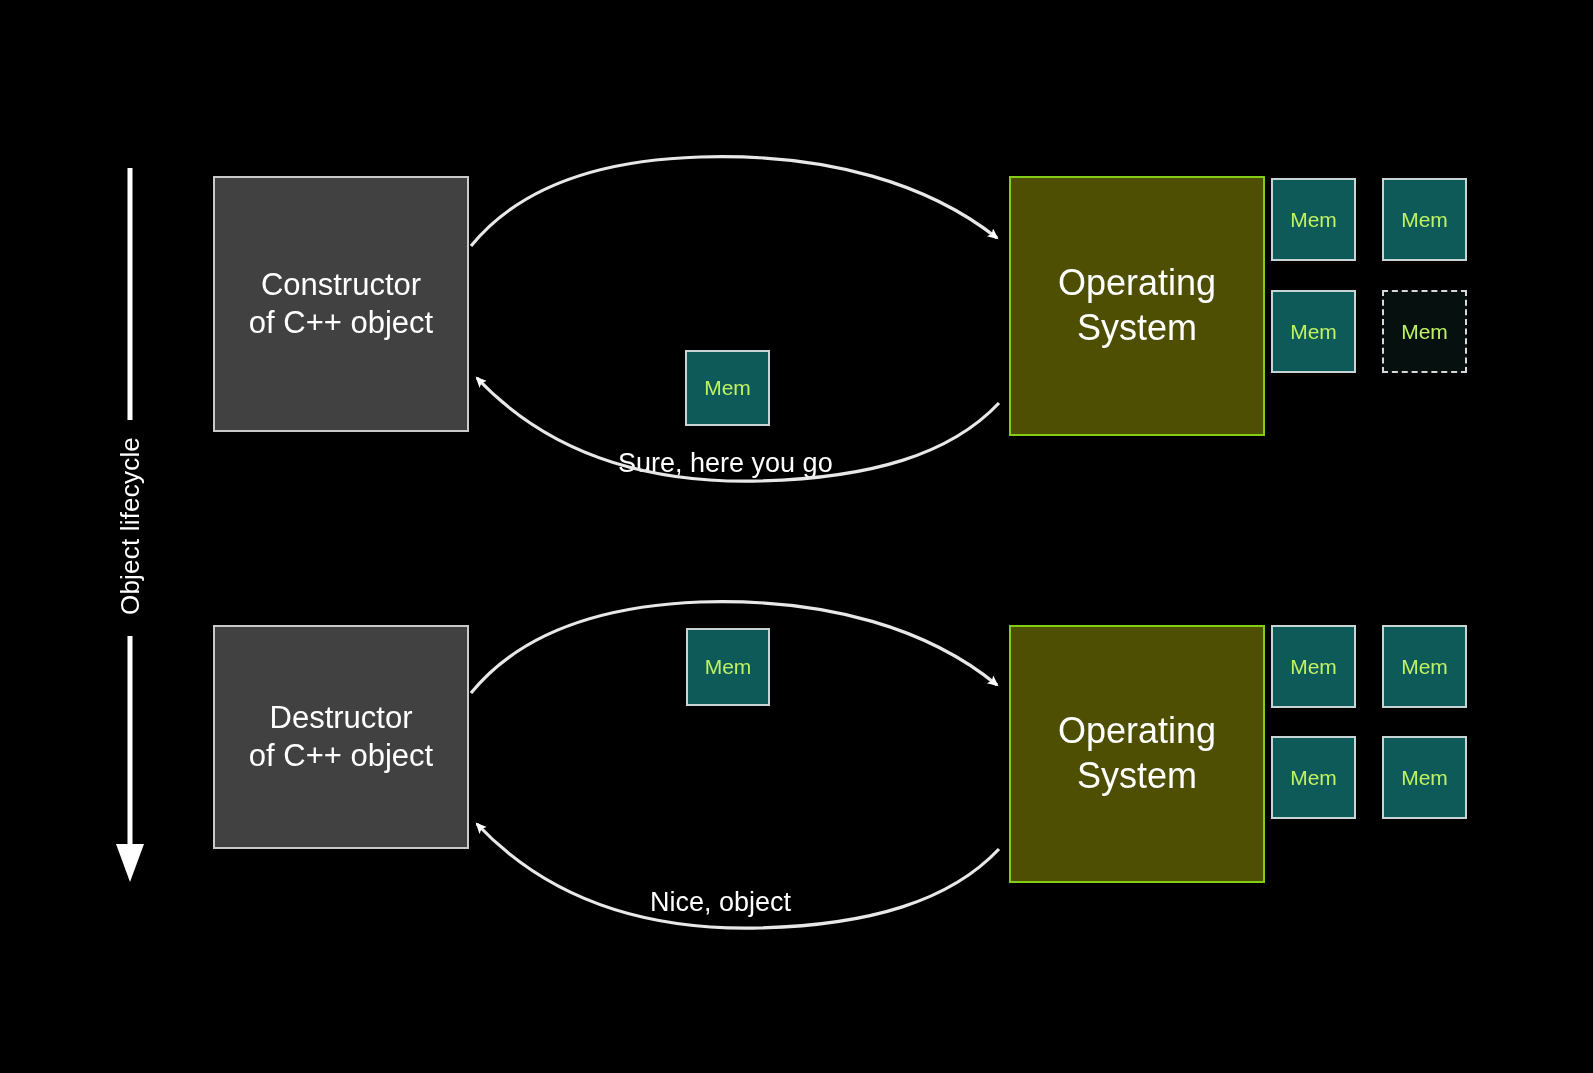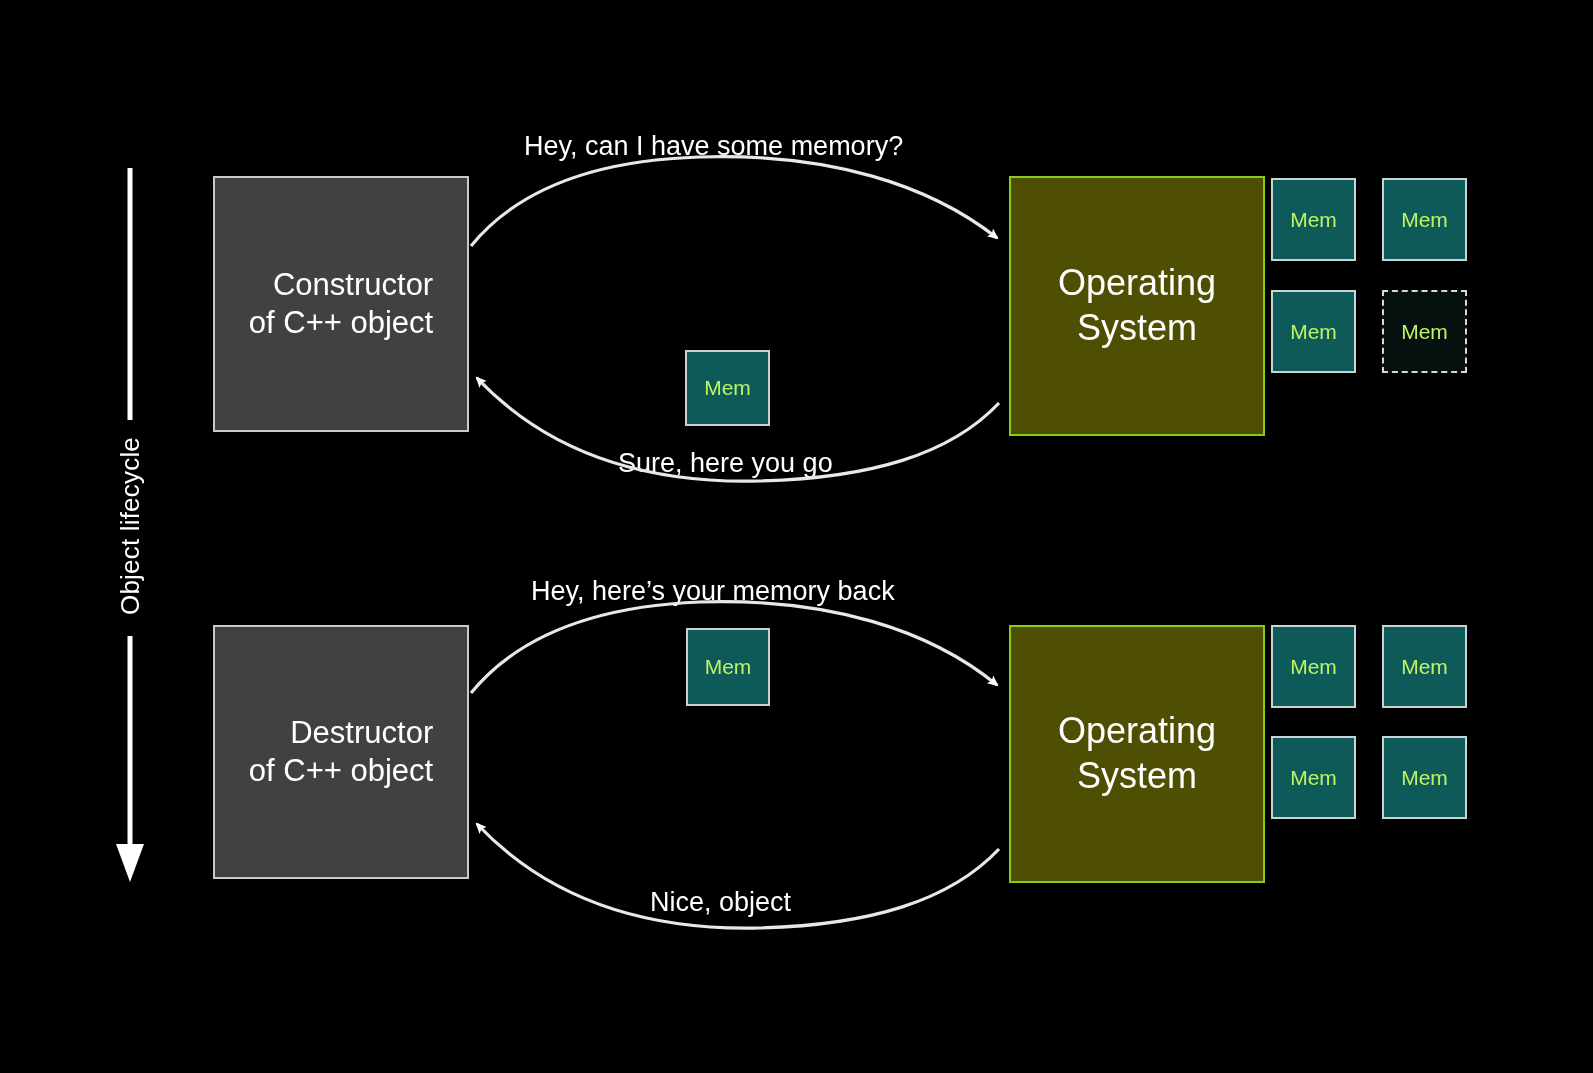--- a/index.html
+++ b/index.html
@@ -50,21 +50,20 @@
     justify-content: center;
     text-align: center;
     color: #ffffff;
     line-height: 1.24;
     white-space: pre-line;
   }
   .node-actor {
     background: #414141;
     border: 2px solid #c9c9c9;
     font-size: 31px;
-    text-align: right;
   }
   .node-os {
     background: #4f4f03;
     border: 2px solid #84cc16;
     font-size: 36px;
   }
 
   
   .mem {
     position: absolute;
@@ -113,38 +112,36 @@
     </svg>
     <span class="lifecycle-label">Object lifecycle</span>
   </div>
 
   <div class="node node-actor" style="left:213px; top:176px; width:256px; height:256px;">Constructor
 of C++ object</div>
 
   <div class="node node-os" style="left:1009px; top:176px; width:256px; height:260px;">Operating
 System</div>
 
-  <div class="speech" style="left:524px; top:131px;">Hey, can I have some memory?</div>
 
   <div class="speech" style="left:618px; top:441px;margin-top:7px;">Sure, here you go</div>
 
   <div class="mem" style="left:685px; top:350px; width:85px; height:76px;">Mem</div>
 
   <div class="mem" style="left:1271px; top:178px; width:85px; height:83px;">Mem</div>
   <div class="mem" style="left:1382px; top:178px; width:85px; height:83px;">Mem</div>
   <div class="mem" style="left:1271px; top:290px; width:85px; height:83px;">Mem</div>
   <div class="mem mem-free" style="left:1382px; top:290px; width:85px; height:83px;">Mem</div>
 
-  <div class="node node-actor" style="left:213px; top:625px; width:256px; height:254px;">Destructor
+  <div class="node node-actor" style="left:213px; top:625px; width:256px; height:224px;">Destructor
 of C++ object</div>
 
   <div class="node node-os" style="left:1009px; top:625px; width:256px; height:258px;">Operating
 System</div>
 
-  <div class="speech" style="left:531px; top:576px;">Hey, here’s your memory back</div>
 
   <div class="speech" style="left:650px; top:887px;">Nice, object</div>
 
   <div class="mem" style="left:686px; top:628px; width:84px; height:78px;">Mem</div>
 
   <div class="mem" style="left:1271px; top:625px; width:85px; height:83px;">Mem</div>
   <div class="mem" style="left:1382px; top:625px; width:85px; height:83px;">Mem</div>
   <div class="mem" style="left:1271px; top:736px; width:85px; height:83px;">Mem</div>
   <div class="mem" style="left:1382px; top:736px; width:85px; height:83px;">Mem</div>
 

